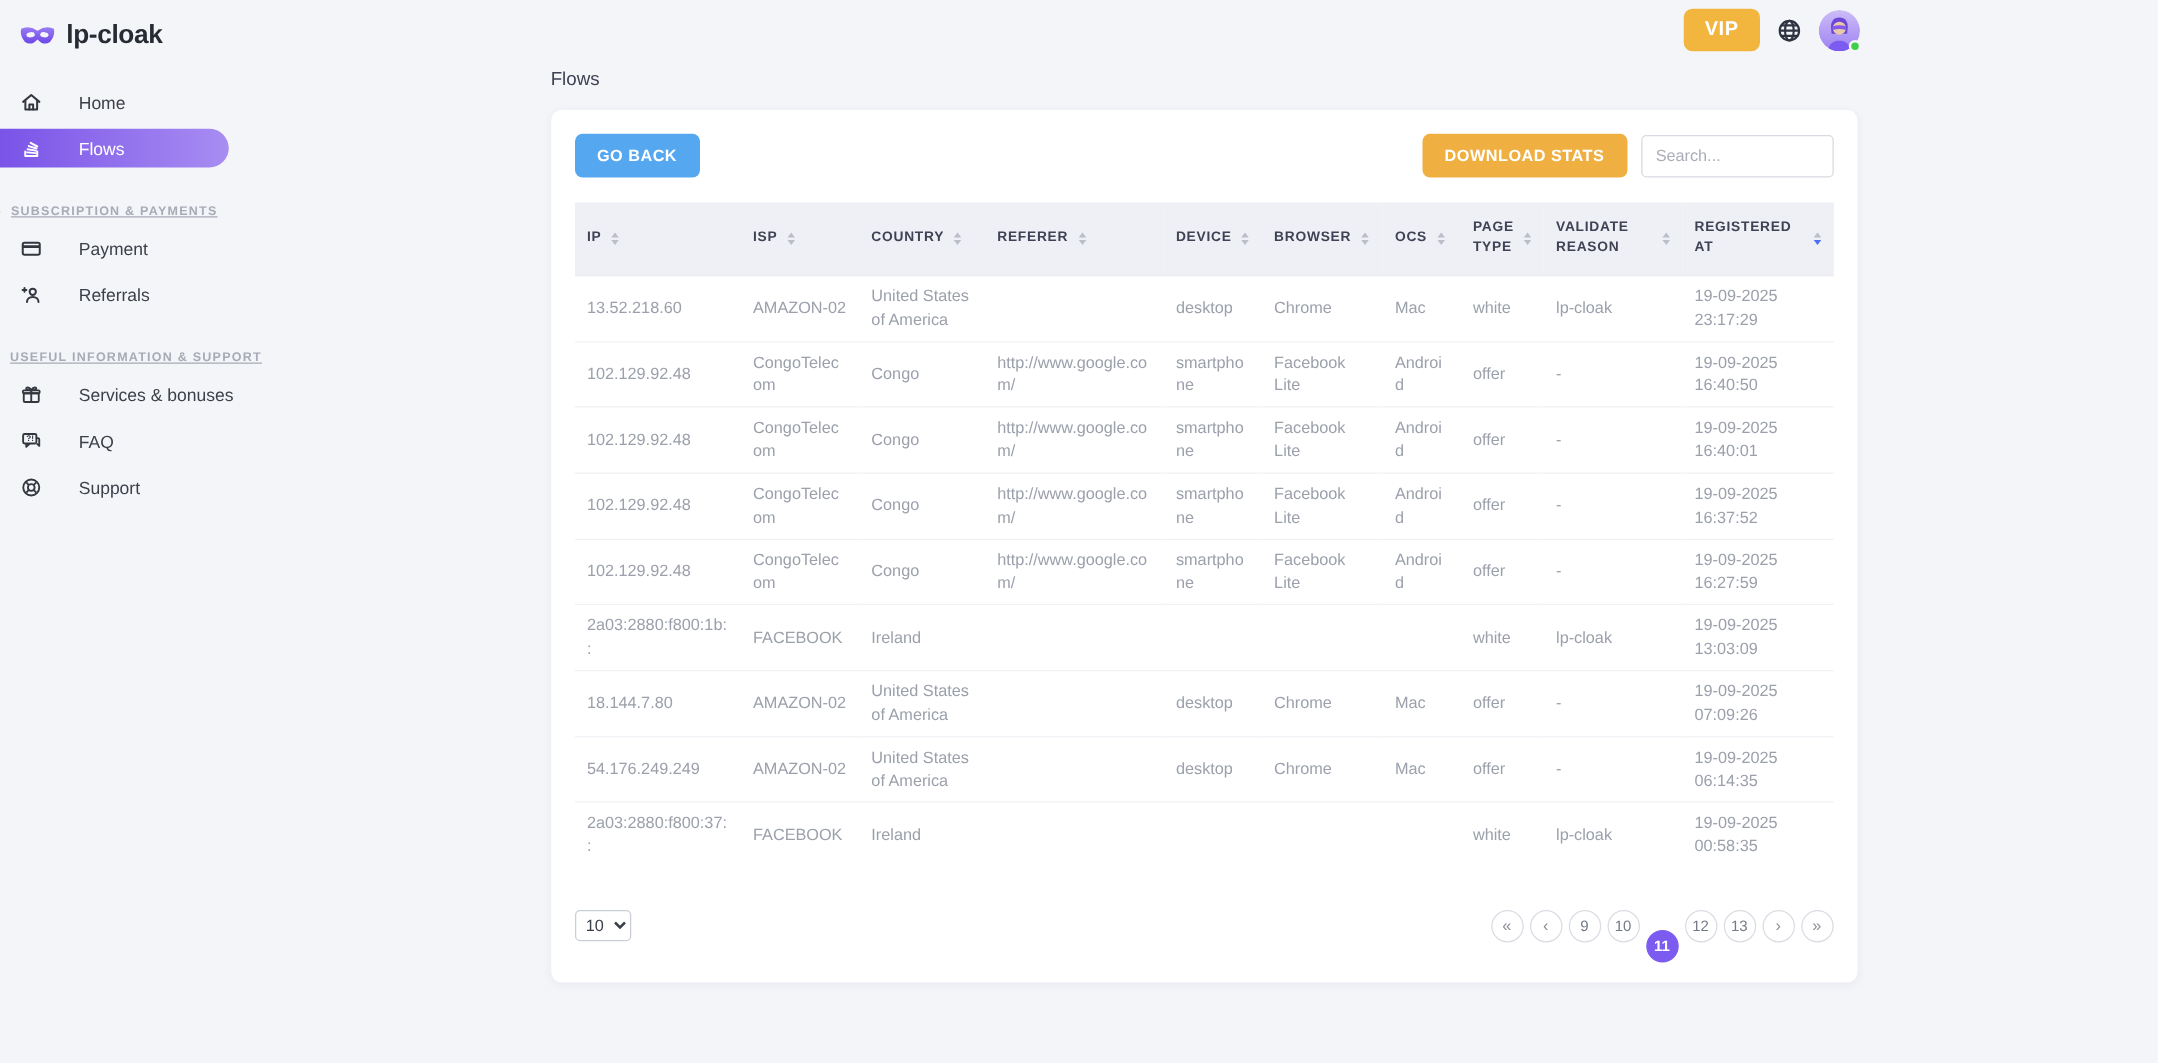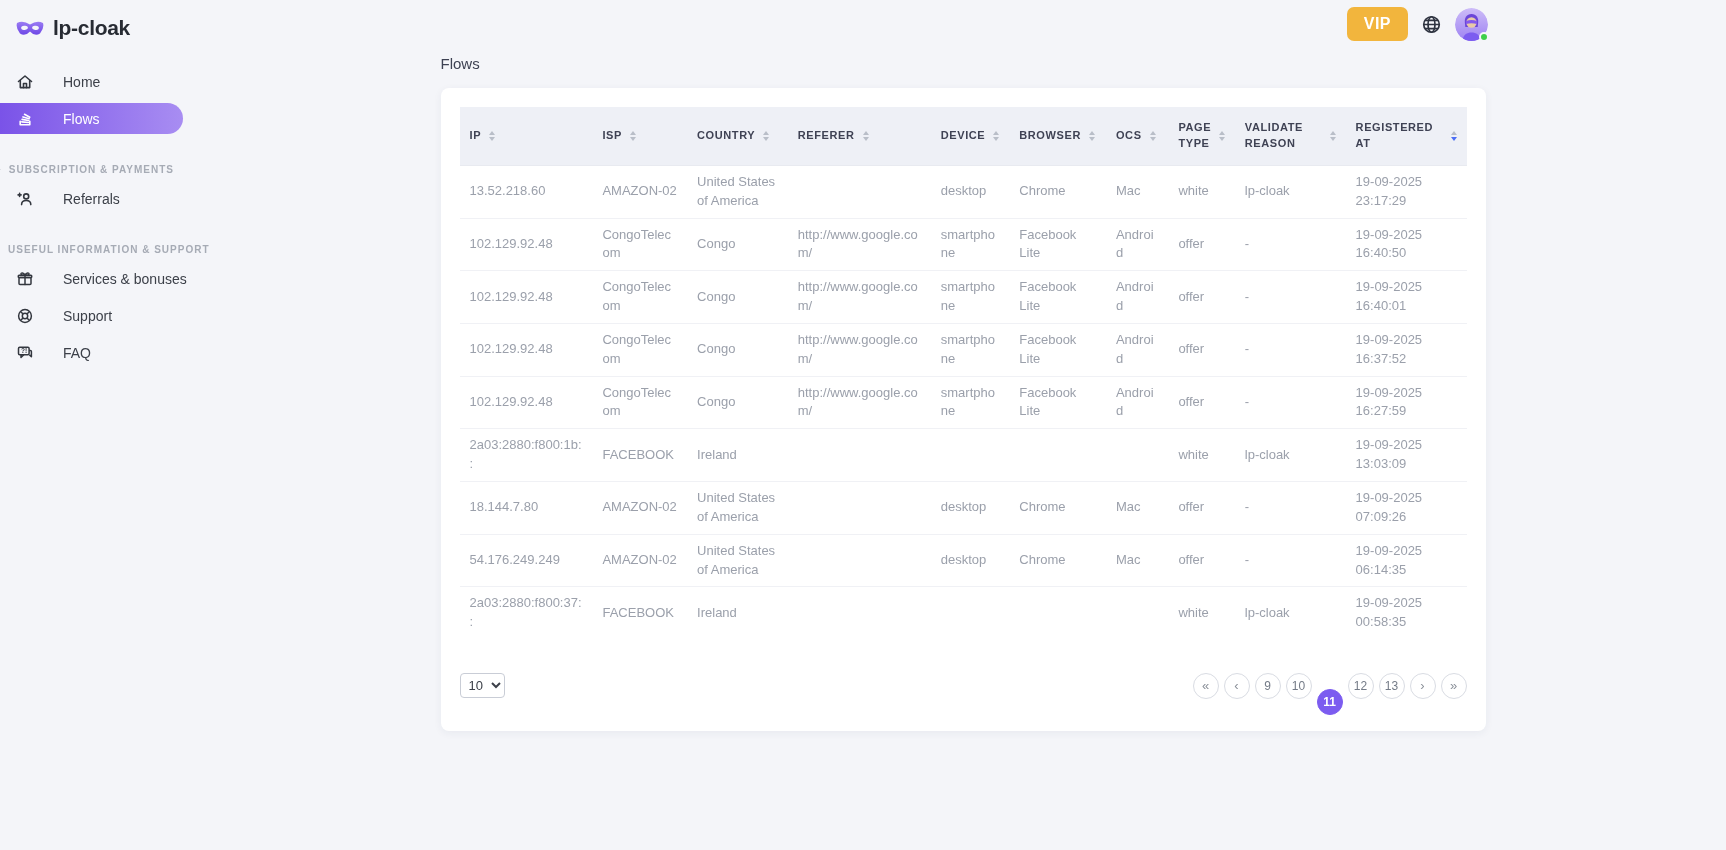--- a/index.html
+++ b/index.html
@@ -25,21 +25,21 @@
   .nav-item.active {
     width:183px;
     background:linear-gradient(90deg,#7a53e8 0%,#a88df2 100%);
     color:#fff; border-radius:0 17px 17px 0;
   }
   .nav-item.active .ni-icon { color:#fff; }
   .side-section {
     display:flex; align-items:center; gap:8px;
     margin:30px 0 8px 0; padding-left:10px;
     font-size:10px; font-weight:bold; letter-spacing:1px;
-    color:#a6abb5; white-space:nowrap;
+    color:#a6abb5; white-space:nowrap;text-decoration:underline;
   }
   .side-section::before { content:""; width:6px; height:1px; background:#dfe1e7; margin-left:-10px; }
   .side-section::after { content:""; flex:1; height:1px; background:#e4e6eb; margin-right:18px; }
   
   .topbar { position:absolute; top:7px; right:238px; display:flex; align-items:center; gap:13px; z-index:5; }
   .vip-btn {
     background:#f2b53d; color:#fff; border:none; cursor:pointer;
     font-family:inherit; font-size:16px; font-weight:bold; letter-spacing:.5px;
     padding:8px 17px; border-radius:7px;
   }
@@ -155,20 +155,29 @@
         <path d="M7 6.9 L13.2 8.8"></path>
         <path d="M8.5 4.3 L13.8 7.2"></path>
       </svg>
     </span>
     <span>Flows</span>
   </div>
 
 
   <div class="side-section">SUBSCRIPTION &amp; PAYMENTS</div>
 
+  <div class="nav-item">
+    <span class="ni-icon">
+      <svg width="18" height="18" viewBox="0 0 18 18" fill="none" stroke="currentColor" stroke-width="1.6">
+        <rect x="2.2" y="4.2" width="13.6" height="9.6" rx="1.4"></rect>
+        <path d="M2.2 7.3 H15.8" stroke-width="2.2"></path>
+      </svg>
+    </span>
+    <span>Payment</span>
+  </div>
 
   <div class="nav-item">
     <span class="ni-icon">
       <svg width="18" height="18" viewBox="0 0 18 18" fill="none" stroke="currentColor" stroke-width="1.6" stroke-linecap="round">
         <circle cx="10.2" cy="6.4" r="2.5"></circle>
         <path d="M5.6 14.6 c0-2.6 2-4.1 4.6-4.1 s4.6 1.5 4.6 4.1"></path>
         <path d="M3.6 3.4 v3 M2.1 4.9 h3"></path>
       </svg>
     </span>
     <span>Referrals</span>
@@ -184,39 +193,39 @@
         <path d="M9 5.3 V14.6"></path>
         <path d="M9 5.2 C7.6 2.4 4.6 2.6 5 4.1 C5.3 5.3 7.4 5.2 9 5.2 Z"></path>
         <path d="M9 5.2 C10.4 2.4 13.4 2.6 13 4.1 C12.7 5.3 10.6 5.2 9 5.2 Z"></path>
       </svg>
     </span>
     <span>Services &amp; bonuses</span>
   </div>
 
   <div class="nav-item">
     <span class="ni-icon">
-      <svg width="18" height="18" viewBox="0 0 18 18" fill="none" stroke="currentColor" stroke-width="1.5">
-        <circle cx="9" cy="9" r="6.4"></circle>
-        <circle cx="9" cy="9" r="2.7"></circle>
-        <path d="M5 4.9 L7.1 7.1 M13 4.9 L10.9 7.1 M5 13.1 L7.1 10.9 M13 13.1 L10.9 10.9"></path>
-      </svg>
-    </span>
-    <span>Support</span>
-  </div>
-
-  <div class="nav-item">
-    <span class="ni-icon">
       <svg width="18" height="18" viewBox="0 0 18 18" fill="none" stroke="currentColor" stroke-width="1.5" stroke-linejoin="round">
         <rect x="2.5" y="3.2" width="10.6" height="7.6" rx="1.2"></rect>
         <path d="M5 10.8 v2.6 l2.8-2.6"></path>
         <path d="M13.1 6.5 h1.3 a1 1 0 0 1 1 1 v5.2 l-2-1.8"></path>
         <text x="5" y="8.9" font-size="6.5" font-weight="bold" fill="currentColor" stroke="none" font-family="'Liberation Sans',sans-serif">?!</text>
       </svg>
     </span>
     <span>FAQ</span>
+  </div>
+
+  <div class="nav-item">
+    <span class="ni-icon">
+      <svg width="18" height="18" viewBox="0 0 18 18" fill="none" stroke="currentColor" stroke-width="1.5">
+        <circle cx="9" cy="9" r="6.4"></circle>
+        <circle cx="9" cy="9" r="2.7"></circle>
+        <path d="M5 4.9 L7.1 7.1 M13 4.9 L10.9 7.1 M5 13.1 L7.1 10.9 M13 13.1 L10.9 10.9"></path>
+      </svg>
+    </span>
+    <span>Support</span>
   </div>
 </aside>
 
 <div class="topbar">
   <button class="vip-btn">VIP</button>
   <button class="globe-btn">
     <svg width="21" height="21" viewBox="0 0 20 20" fill="none" stroke="currentColor" stroke-width="1.6">
       <circle cx="10" cy="10" r="7.4"></circle>
       <ellipse cx="10" cy="10" rx="3.3" ry="7.4"></ellipse>
       <path d="M2.6 10 H17.4 M3.6 6 H16.4 M3.6 14 H16.4"></path>
@@ -239,20 +248,27 @@
       </svg>
     </span>
     <span class="status-dot"></span>
   </span>
 </div>
 
 <main class="main">
   <h1 class="page-title">Flows</h1>
 
   <section class="card">
+    <div class="toolbar">
+      <button class="btn btn-blue">GO BACK</button>
+      <div class="toolbar-right">
+        <button class="btn btn-orange">DOWNLOAD STATS</button>
+        <input class="search-input" type="text" placeholder="Search..." style="">
+      </div>
+    </div>
 
     <table>
       <thead>
         <tr>
             <th>
     <div class="th-inner">
       <span class="th-label">IP</span>
       <span class="sort">
         <i class="tri tri-up"></i>
                   <i class="tri tri-down"></i>

